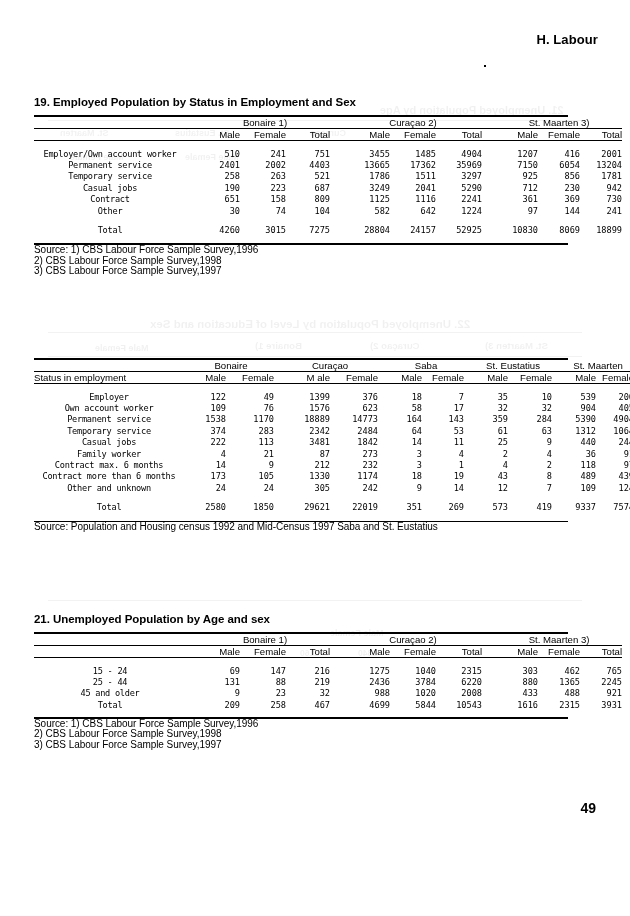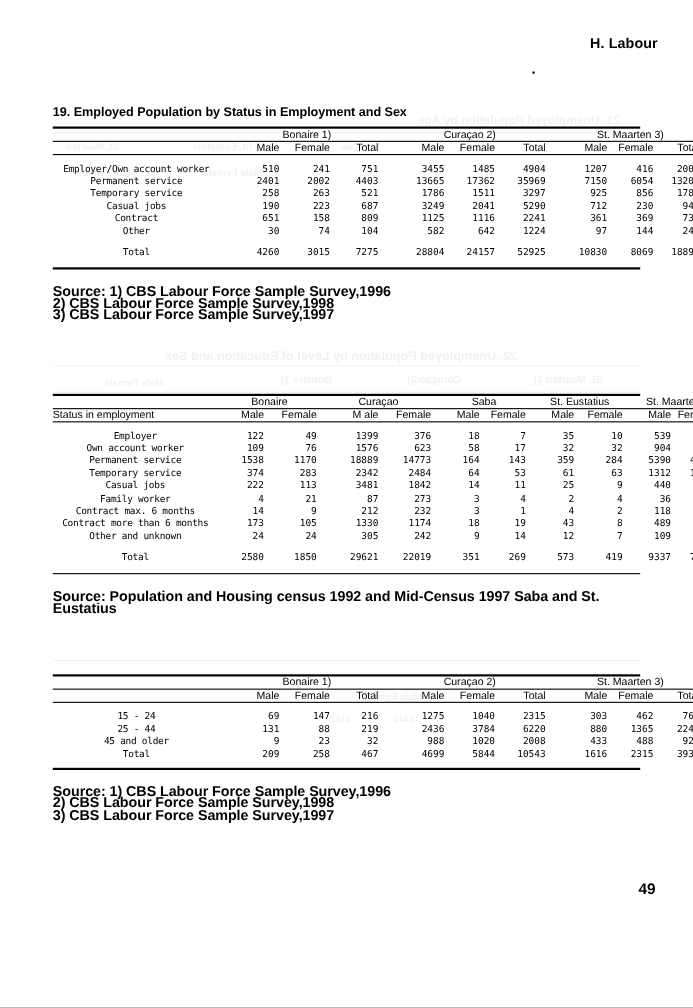--- a/index.html
+++ b/index.html
@@ -55,21 +55,21 @@
   .page-number {
     position: absolute;
     right: 34px;
     top: 800px;
     font-size: 14px;
     font-weight: bold;
   }
 
   .table-block {
     position: absolute;
-    left: 48px;
+    left: 34px;
     width: 534px;
   }
 
   .tbl-title {
     font-size: 11.5px;
     font-weight: bold;
     letter-spacing: -0.05px;
     margin-bottom: 7px;
     white-space: nowrap;
   }
@@ -120,24 +120,24 @@
     white-space: nowrap;
   }
   .data-body td.lbl {
     text-align: center;
     letter-spacing: -0.25px;
   }
   tr.total-row td { }
   tr.spacer td { height: 8px; line-height: 8px; font-size: 1px; }
 
   .source {
-    font-size: 13px;
-    font-weight: bold;
+    font-size: 10px;
+    font-weight: normal;
     line-height: 10.6px;
-    margin-top: 15px;
+    margin-top: 0;
     letter-spacing: -0.05px;
   }
 </style>
 </head>
 <body>
 
 <div class="page">
 
   <div>
     <div class="ghost-rule" style="left:48px; top:332px; width:534px; height:1.4px;"></div>
@@ -579,20 +579,21 @@
           </tr>
         </tbody>
     </table>
     <div class="rule rule-thick" style="margin-top:7px;"></div>
     <div class="source">
         <div>Source: Population and Housing census 1992 and Mid-Census 1997 Saba and St. Eustatius</div>
       </div>
   </div>
 
   <div class="table-block" id="block-2" style="top:613px;">
+    <div class="tbl-title">21. Unemployed Population by Age and sex</div>
     <div class="rule rule-thick"></div>
     <table class="data">
       <colgroup>
         <col style="width:152px">
           <col style="width:14px">
         <col style="width:40px">
           <col style="width:46px">
           <col style="width:44px">
           <col style="width:14px">
         <col style="width:46px">

